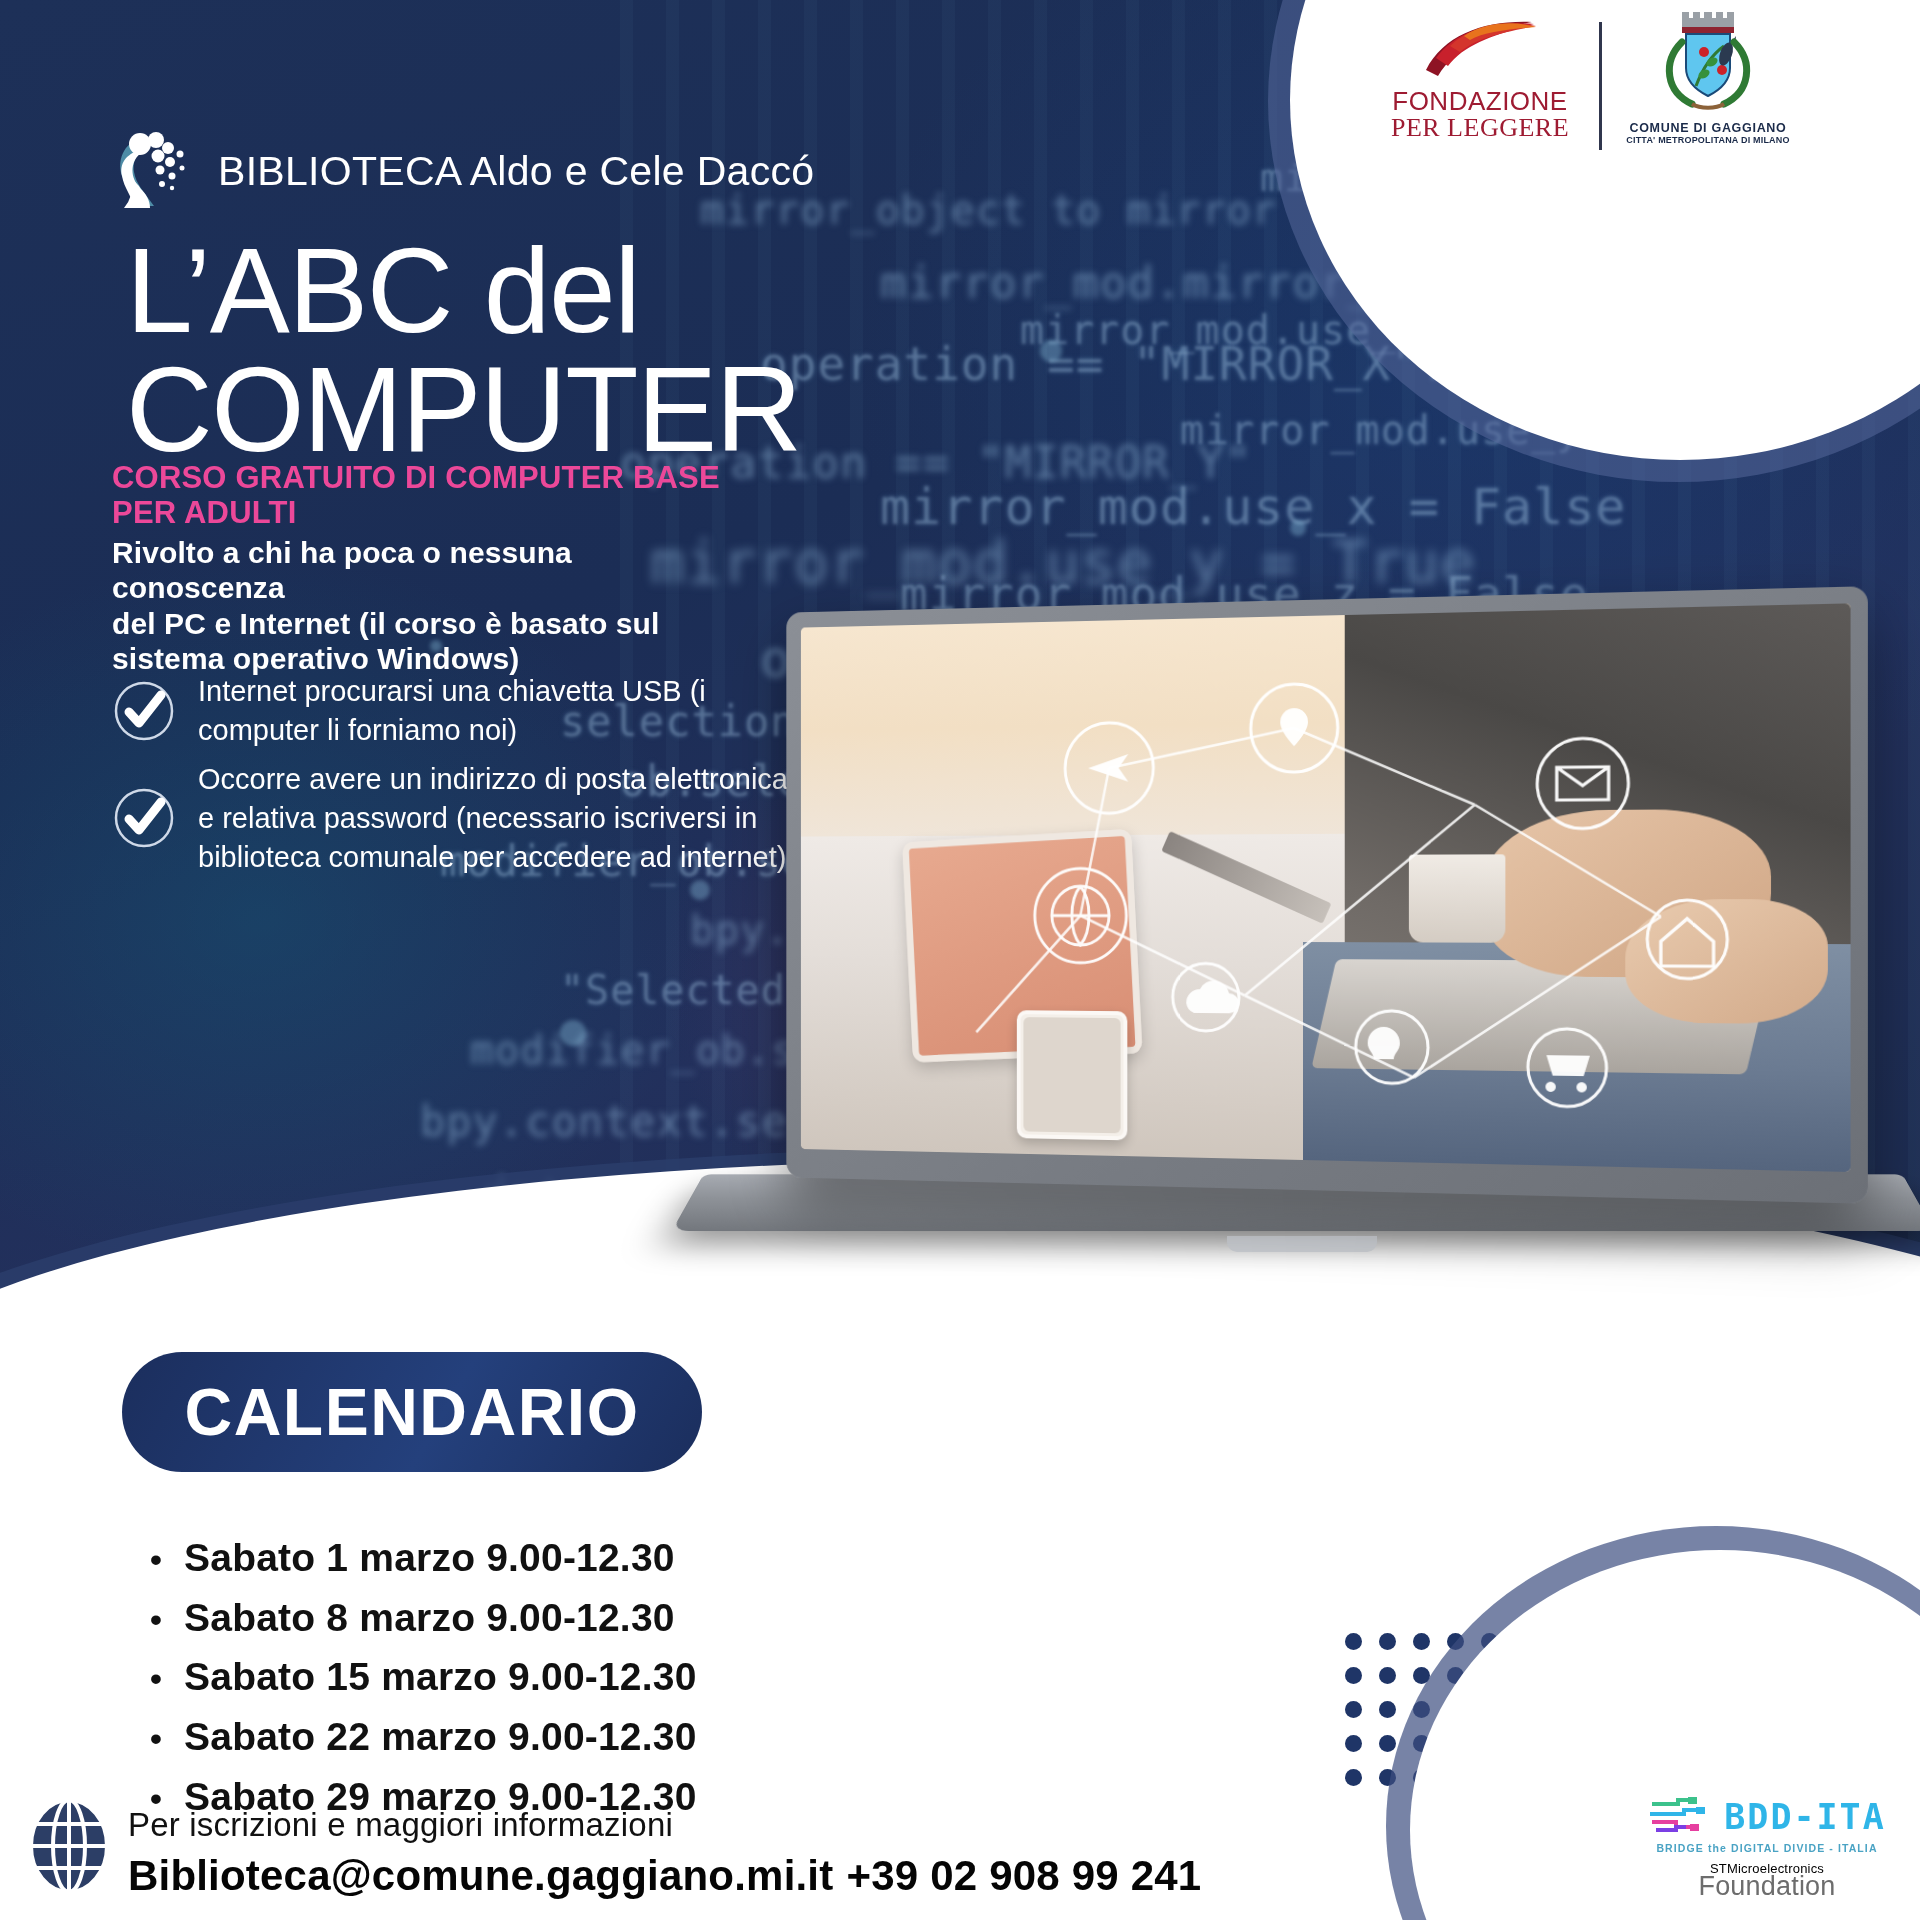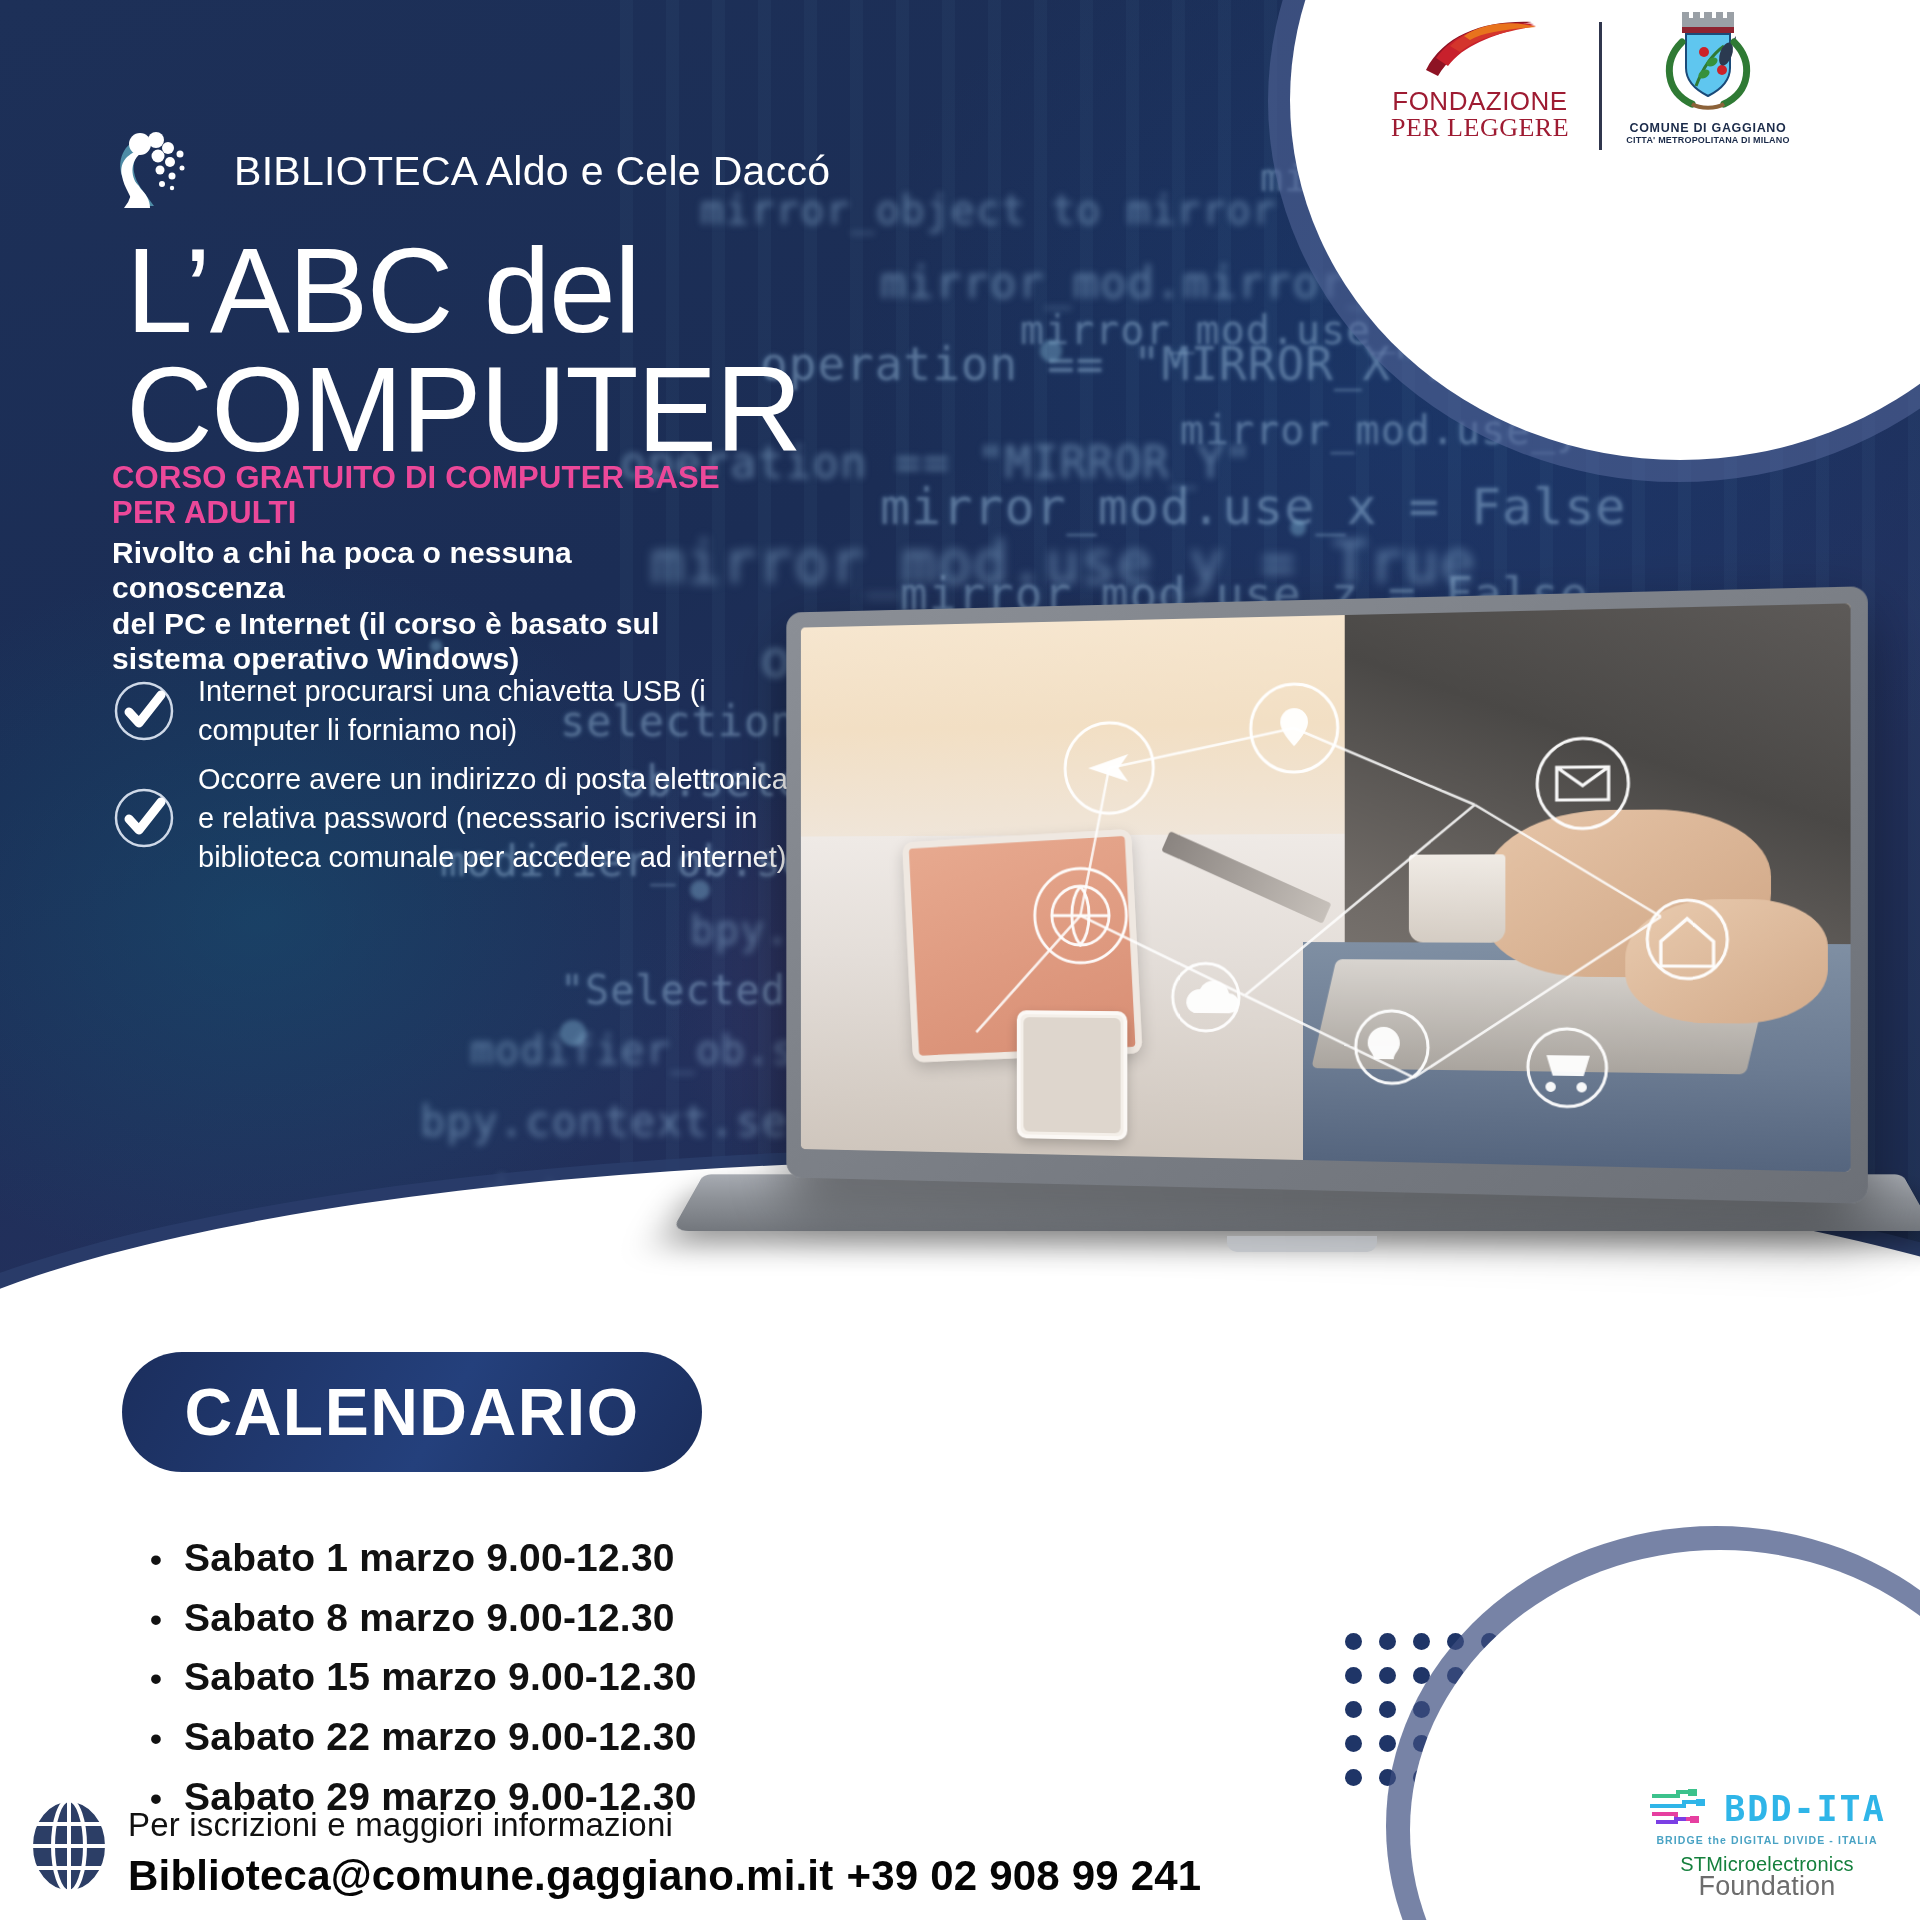--- a/index.html
+++ b/index.html
@@ -74,21 +74,21 @@
   .br-circle{
     position:absolute; right:-110px; bottom:-190px; width:620px; height:560px;
     background:#ffffff; border-radius:50%;
   }
   .br-circle-ring{
     position:absolute; right:-126px; bottom:-206px; width:660px; height:600px;
     background:#3d4f80; border-radius:50%; opacity:.7;
   }
 
   
-  .lib-row{ position:absolute; left:110px; top:128px; display:flex; align-items:center; gap:38px; }
+  .lib-row{ position:absolute; left:110px; top:128px; display:flex; align-items:center; gap:22px; }
   .lib-logo{ width:86px; height:86px; position:relative; }
   .lib-name{ color:#fff; font-size:41px; letter-spacing:.3px; font-weight:400; }
 
   
   .title{
     position:absolute; left:126px; top:215px;
     color:#fff; font-weight:400; font-size:120px; line-height:.99;
     letter-spacing:-1.5px;
     margin-top:16px;
   }
@@ -201,21 +201,21 @@
   .comune-t1{ color:#1b2b4a; font-size:12.5px; font-weight:700; letter-spacing:.7px; margin-top:1px; }
   .comune-t2{ color:#1b2b4a; font-size:9px; font-weight:700; letter-spacing:.2px; }
 
   
   .bdd{ position:absolute; right:18px; bottom:18px; width:270px; text-align:center; }
   .bdd-row{ display:flex; align-items:center; justify-content:center; gap:6px; }
   .bdd-word{ font-family:"DejaVu Sans Mono", monospace; font-weight:700; font-size:35px;
     color:#2fb5e8; letter-spacing:2px; line-height:1; }
   .bdd-sub{ font-size:10.5px; color:#4aa3c4; letter-spacing:1.1px; font-weight:700; margin-top:2px; }
   .stm{ margin-top:7px; position:relative; }
-  .stm-t1{ font-size:20px; color:#15803d; letter-spacing:.2px; }
+  .stm-t1{ font-size:13px; color:#000000; letter-spacing:.2px; }
   .stm-t2{ font-size:27px; color:#6d6d6d; letter-spacing:.2px; margin-top:-5px; text-align:center; }
 </style>
 </head>
 <body>
 
 <div class="poster">
 
   <div class="dark-bg">
     <div class="code-cols"></div>
 

